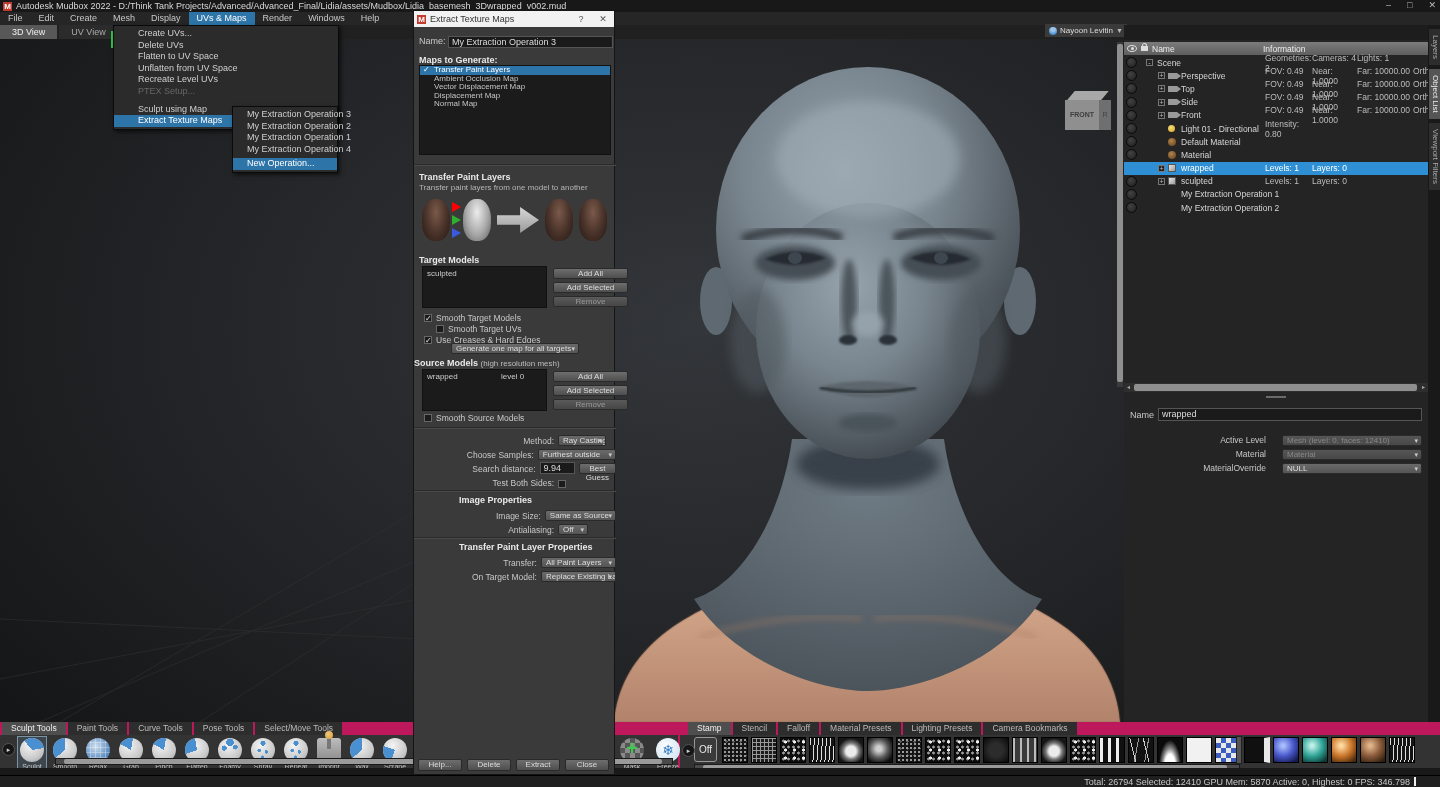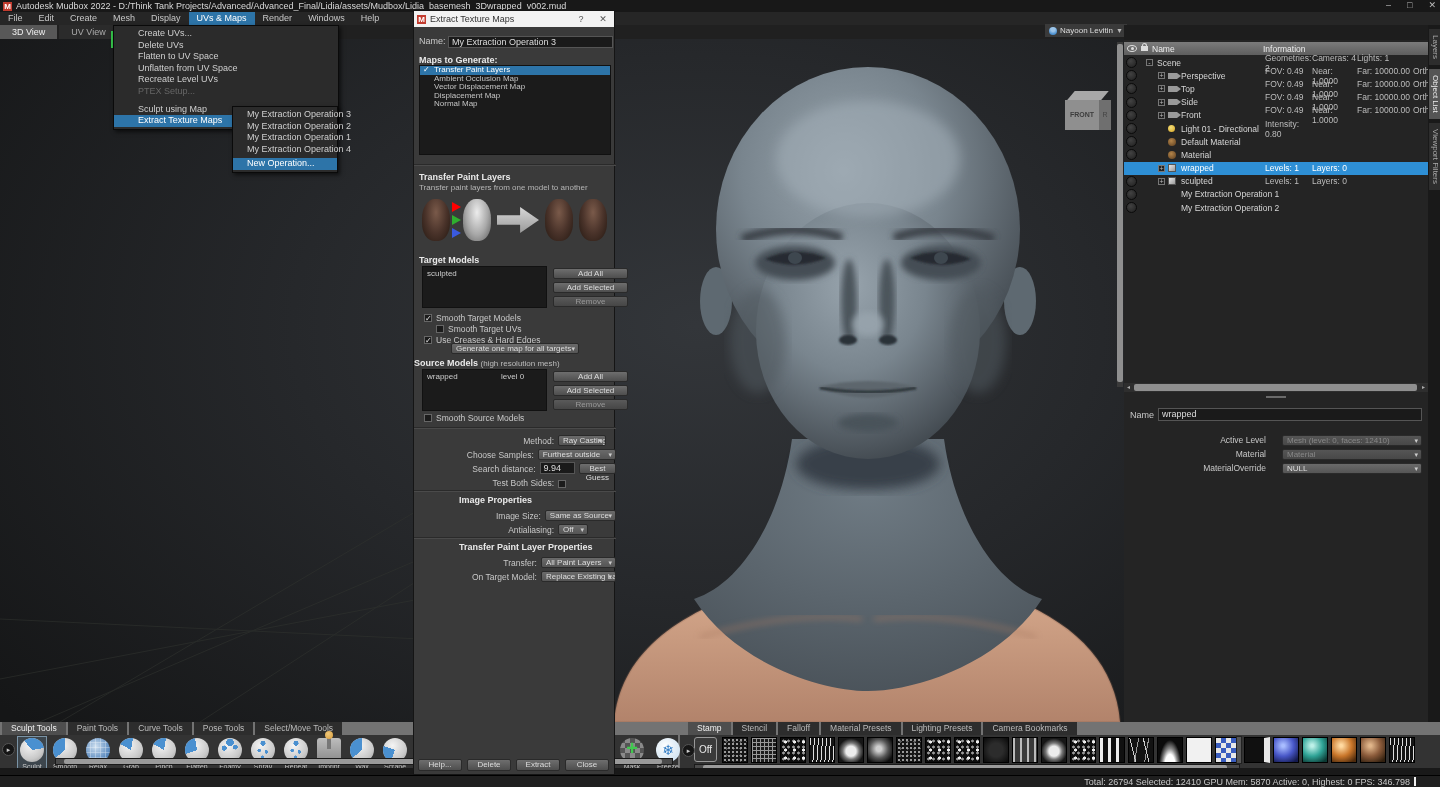--- a/index.html
+++ b/index.html
@@ -176,21 +176,21 @@
   .vscroll { position:absolute; left:1117px; top:42px; width:6px; height:345px; background:#3a3a3a; }
   .vscroll .th { position:absolute; left:0; top:2px; width:6px; height:338px; background:#8f8f8f; border-radius:2px; }
 
   
   .sidetabs { position:absolute; left:1428px; top:25px; width:12px; height:697px; background:#191919; }
   .stab { writing-mode:vertical-rl; font-size:8px; color:#aaa; background:#2d2d2d; padding:6px 0;
           margin:4px 0 4px 1px; width:11px; text-align:center; }
   .stab.active { background:#555; color:#eee; }
 
   
-  .tray { position:absolute; left:0; top:722px; width:1440px; height:46px; background:#737373; }
+  .tray { position:absolute; left:0; top:722px; width:1440px; height:46px; background:#be185d; }
   .traytabs { position:absolute; top:0; display:flex; font-size:8.5px; height:13px; }
   .traytabs .ttab { padding:0 9px; line-height:13px; background:#2d2d2d; color:#bbb; margin-right:2px; white-space:nowrap; }
   .traytabs .ttab.active { background:#4e4e4e; color:#f0f0f0; }
   .tooltabs { left:2px; }
   .stamptabs { left:688px; }
   .traybody { position:absolute; top:13px; height:33px; background:#333; }
   .tb-left { left:0; width:678px; }
   .tb-right { left:680px; width:760px; }
   .tools { position:absolute; left:18px; top:2px; display:flex; gap:5px; }
   .tool { width:28px; text-align:center; position:relative; padding:1px; }

